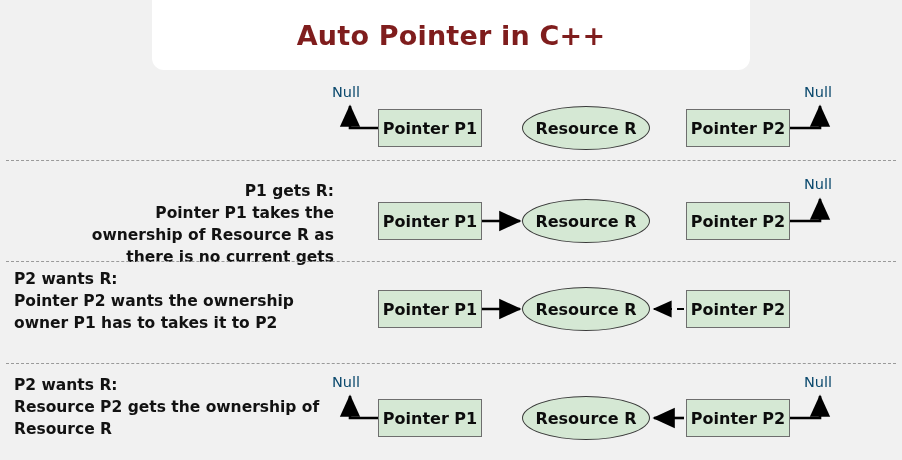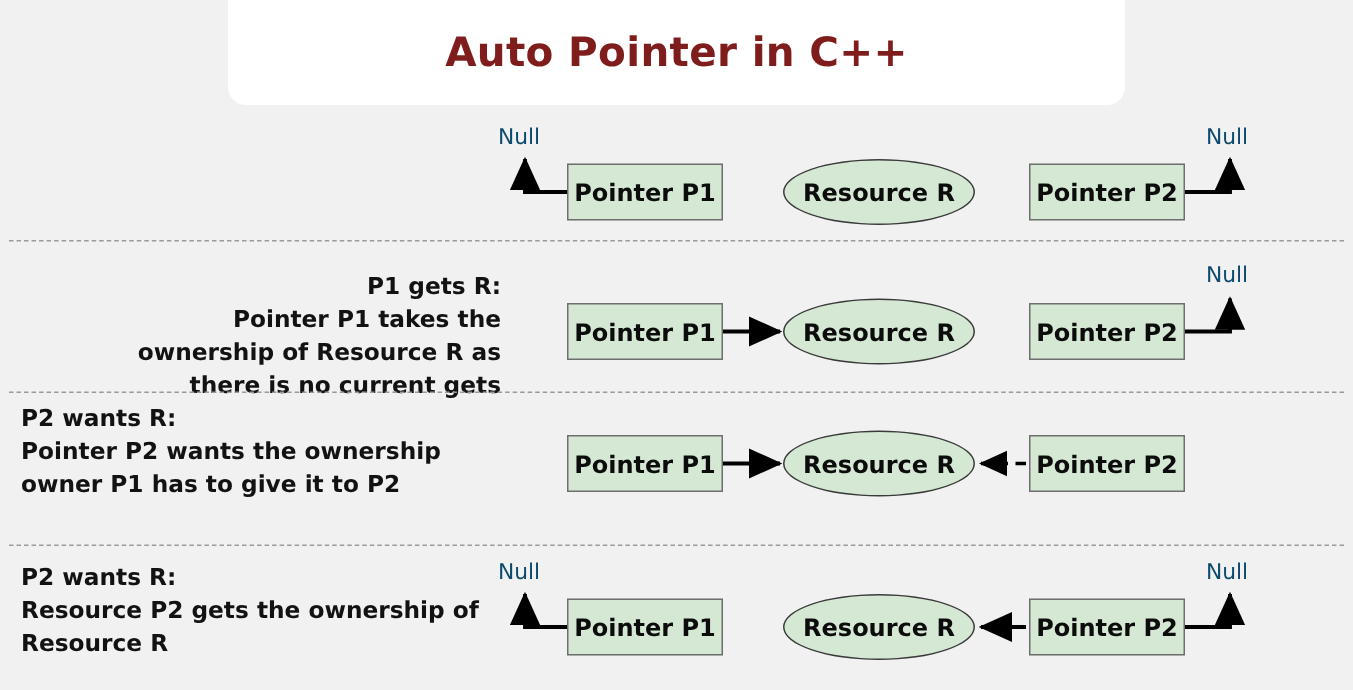--- a/index.html
+++ b/index.html
@@ -177,21 +177,21 @@
     <div class="pbox" style="left:356px;top:22px;width:104px;height:38px;">Pointer P2</div>
   </div>
 </div>
 
 <div class="divider" style="top:261px;"></div>
 
 <div class="row" id="row-3" style="top:268px;height:90px;">
   <div class="row-desc">
     <span class="desc-line">P2 wants R:</span>
     <span class="desc-line">Pointer P2 wants the ownership</span>
-    <span class="desc-line">owner P1 has to give it to P2</span>
+    <span class="desc-line">owner P1 has to takes it to P2</span>
   </div>
   <div class="row-figure">
     <svg class="edge-svg" viewBox="0 0 572 90">
       <defs>
         <marker id="ah3" markerWidth="9" markerHeight="9" refX="8" refY="4.5" orient="auto">
           <path d="M0,0.6 L8.6,4.5 L0,8.4 z" fill="#000"></path>
         </marker>
         <marker id="ah3d" markerWidth="9" markerHeight="9" refX="8" refY="4.5" orient="auto">
           <path d="M0,0.6 L8.6,4.5 L0,8.4 z" fill="#000"></path>
         </marker>

